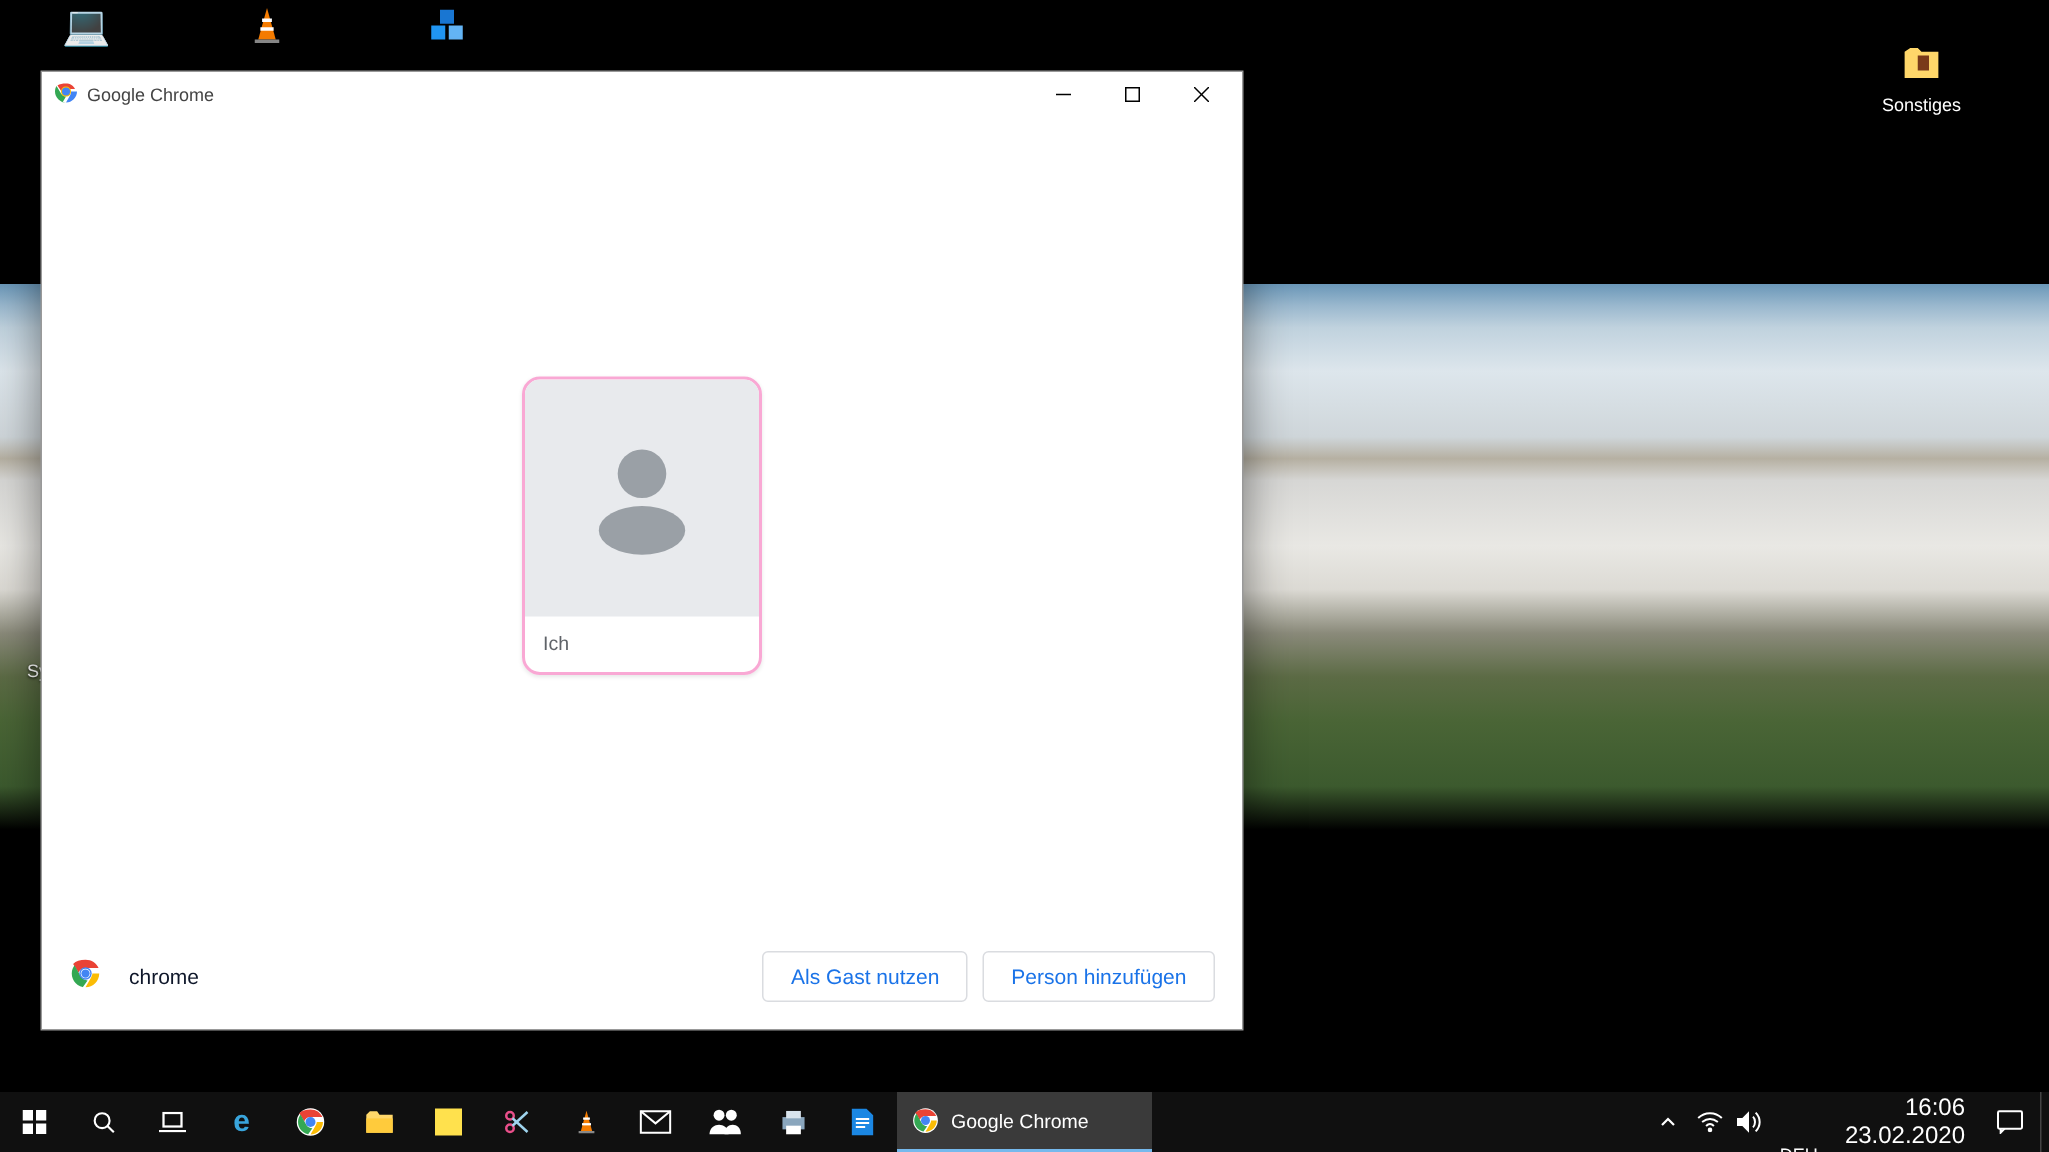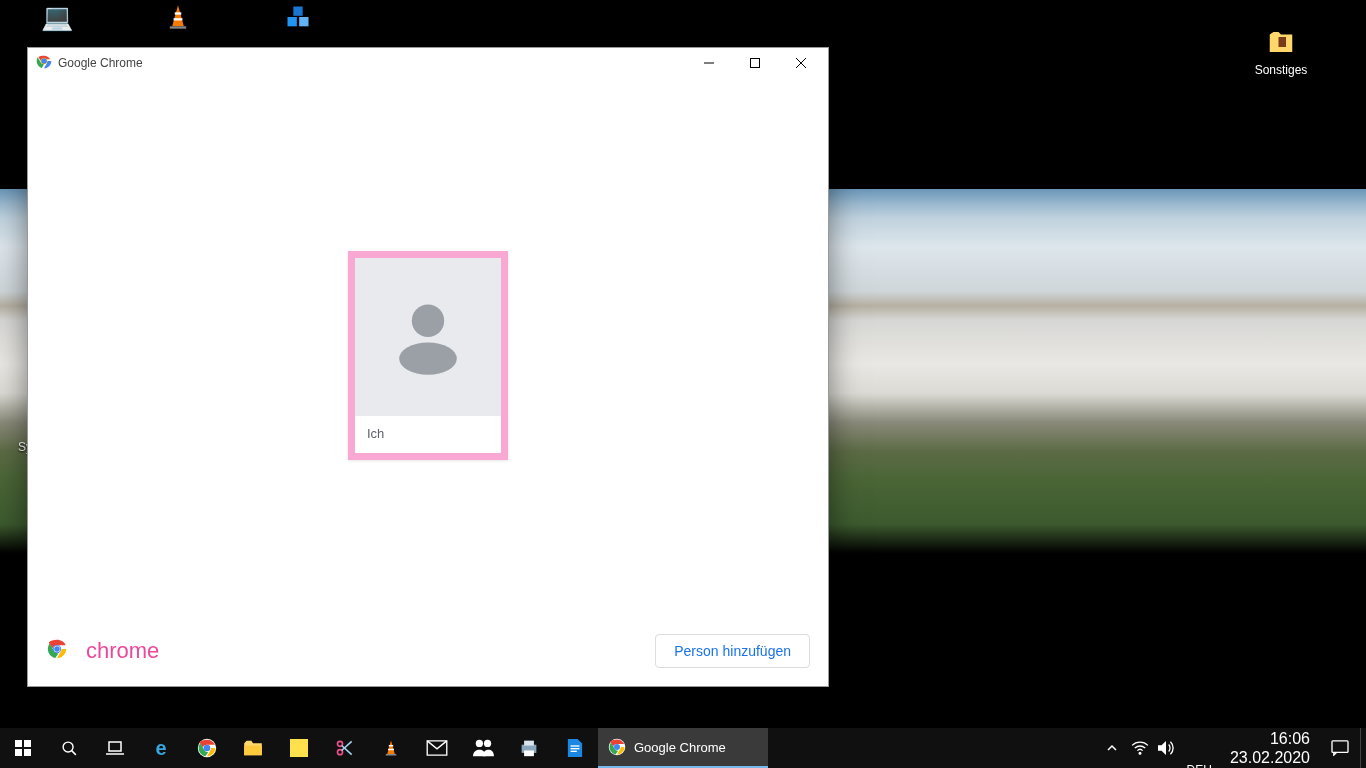--- a/index.html
+++ b/index.html
@@ -31,35 +31,35 @@
     display: flex; flex-direction: column;
   }
   .titlebar { height: 30px; display: flex; align-items: center; padding: 0 4px 0 8px; }
   .titlebar .ttl { font-size: 12px; color: #444; margin-left: 6px; }
   .titlebar .sp { flex: 1; }
   .wbtn { width: 46px; height: 30px; display:flex; align-items:center; justify-content:center; font-size: 12px; }
 
   .content { flex: 1; position: relative; }
   .profile-card {
     position: absolute; left: 50%; top: 173px; transform: translateX(-50%);
-    width: 160px; border: 7px solid #f9a8d4; border-radius: 0; overflow: hidden;
+    width: 160px; border: 2px solid #f9a8d4; border-radius: 12px; overflow: hidden;
     box-shadow: 0 1px 3px rgba(0,0,0,.1);
   }
   .pc-avatar { height: 158px; background: #e8eaed; display:flex; align-items:center; justify-content:center; }
   .pc-name { padding: 10px 12px 12px; font-size: 13px; color: #5f6368; }
 
   .footer {
     display:flex; align-items:center; padding: 14px 18px 18px; gap: 10px;
   }
   .sp { flex:1; }
   .btn {
     border: 1px solid #dadce0; background:#fff; color:#1a73e8;
     font-size: 14px; padding: 8px 18px; border-radius: 4px;
   }
-  .chrome-word { color:#ec4899; font-size:22px; margin-left:8px; }
+  .chrome-word { color:#0f172a; font-size:14px; margin-left:8px; }
 
   
   .taskbar {
     position: absolute; left:0; right:0; bottom:0; height:40px;
     background: #101010; display:flex; align-items:center; color:#fff;
   }
   .tb-left { display:flex; align-items:center; height:100%; }
   .tbi { width:46px; height:40px; display:flex; align-items:center; justify-content:center; font-size:18px; }
   .tb-running {
     display:flex; align-items:center; height:40px; min-width:170px; padding:0 10px;
@@ -168,20 +168,21 @@
           <path fill="#EA4335" d="M24 4c9 0 16 5 19 12H24c-5 0-9 3-10 7L6 10C10 6 16 4 24 4z"></path>
           <path fill="#FBBC05" d="M44 24c0 11-9 20-20 20l8-14c1-2 2-4 2-6h10z"></path>
           <path fill="#34A853" d="M24 44C13 44 4 35 4 24c0-5 2-9 4-12l9 16c2 4 6 6 10 6l-7 10z"></path>
           <circle cx="24" cy="24" r="9" fill="#4285F4"></circle>
           <circle cx="24" cy="24" r="7" fill="#fff"></circle>
           <circle cx="24" cy="24" r="6" fill="#4285F4"></circle>
         </svg>
     </span>
     <span class="chrome-word">chrome</span>
     <span class="sp"></span>
+    <button class="btn">Als Gast nutzen</button>
     <button class="btn">Person hinzufügen</button>
   </div>
 </div>
 
 <div class="taskbar">
   <div class="tb-left">
     <div class="tbi">
       <svg width="16" height="16" viewBox="0 0 16 16">
           <rect x="0" y="0" width="7" height="7" fill="#fff"></rect>
           <rect x="9" y="0" width="7" height="7" fill="#fff"></rect>

